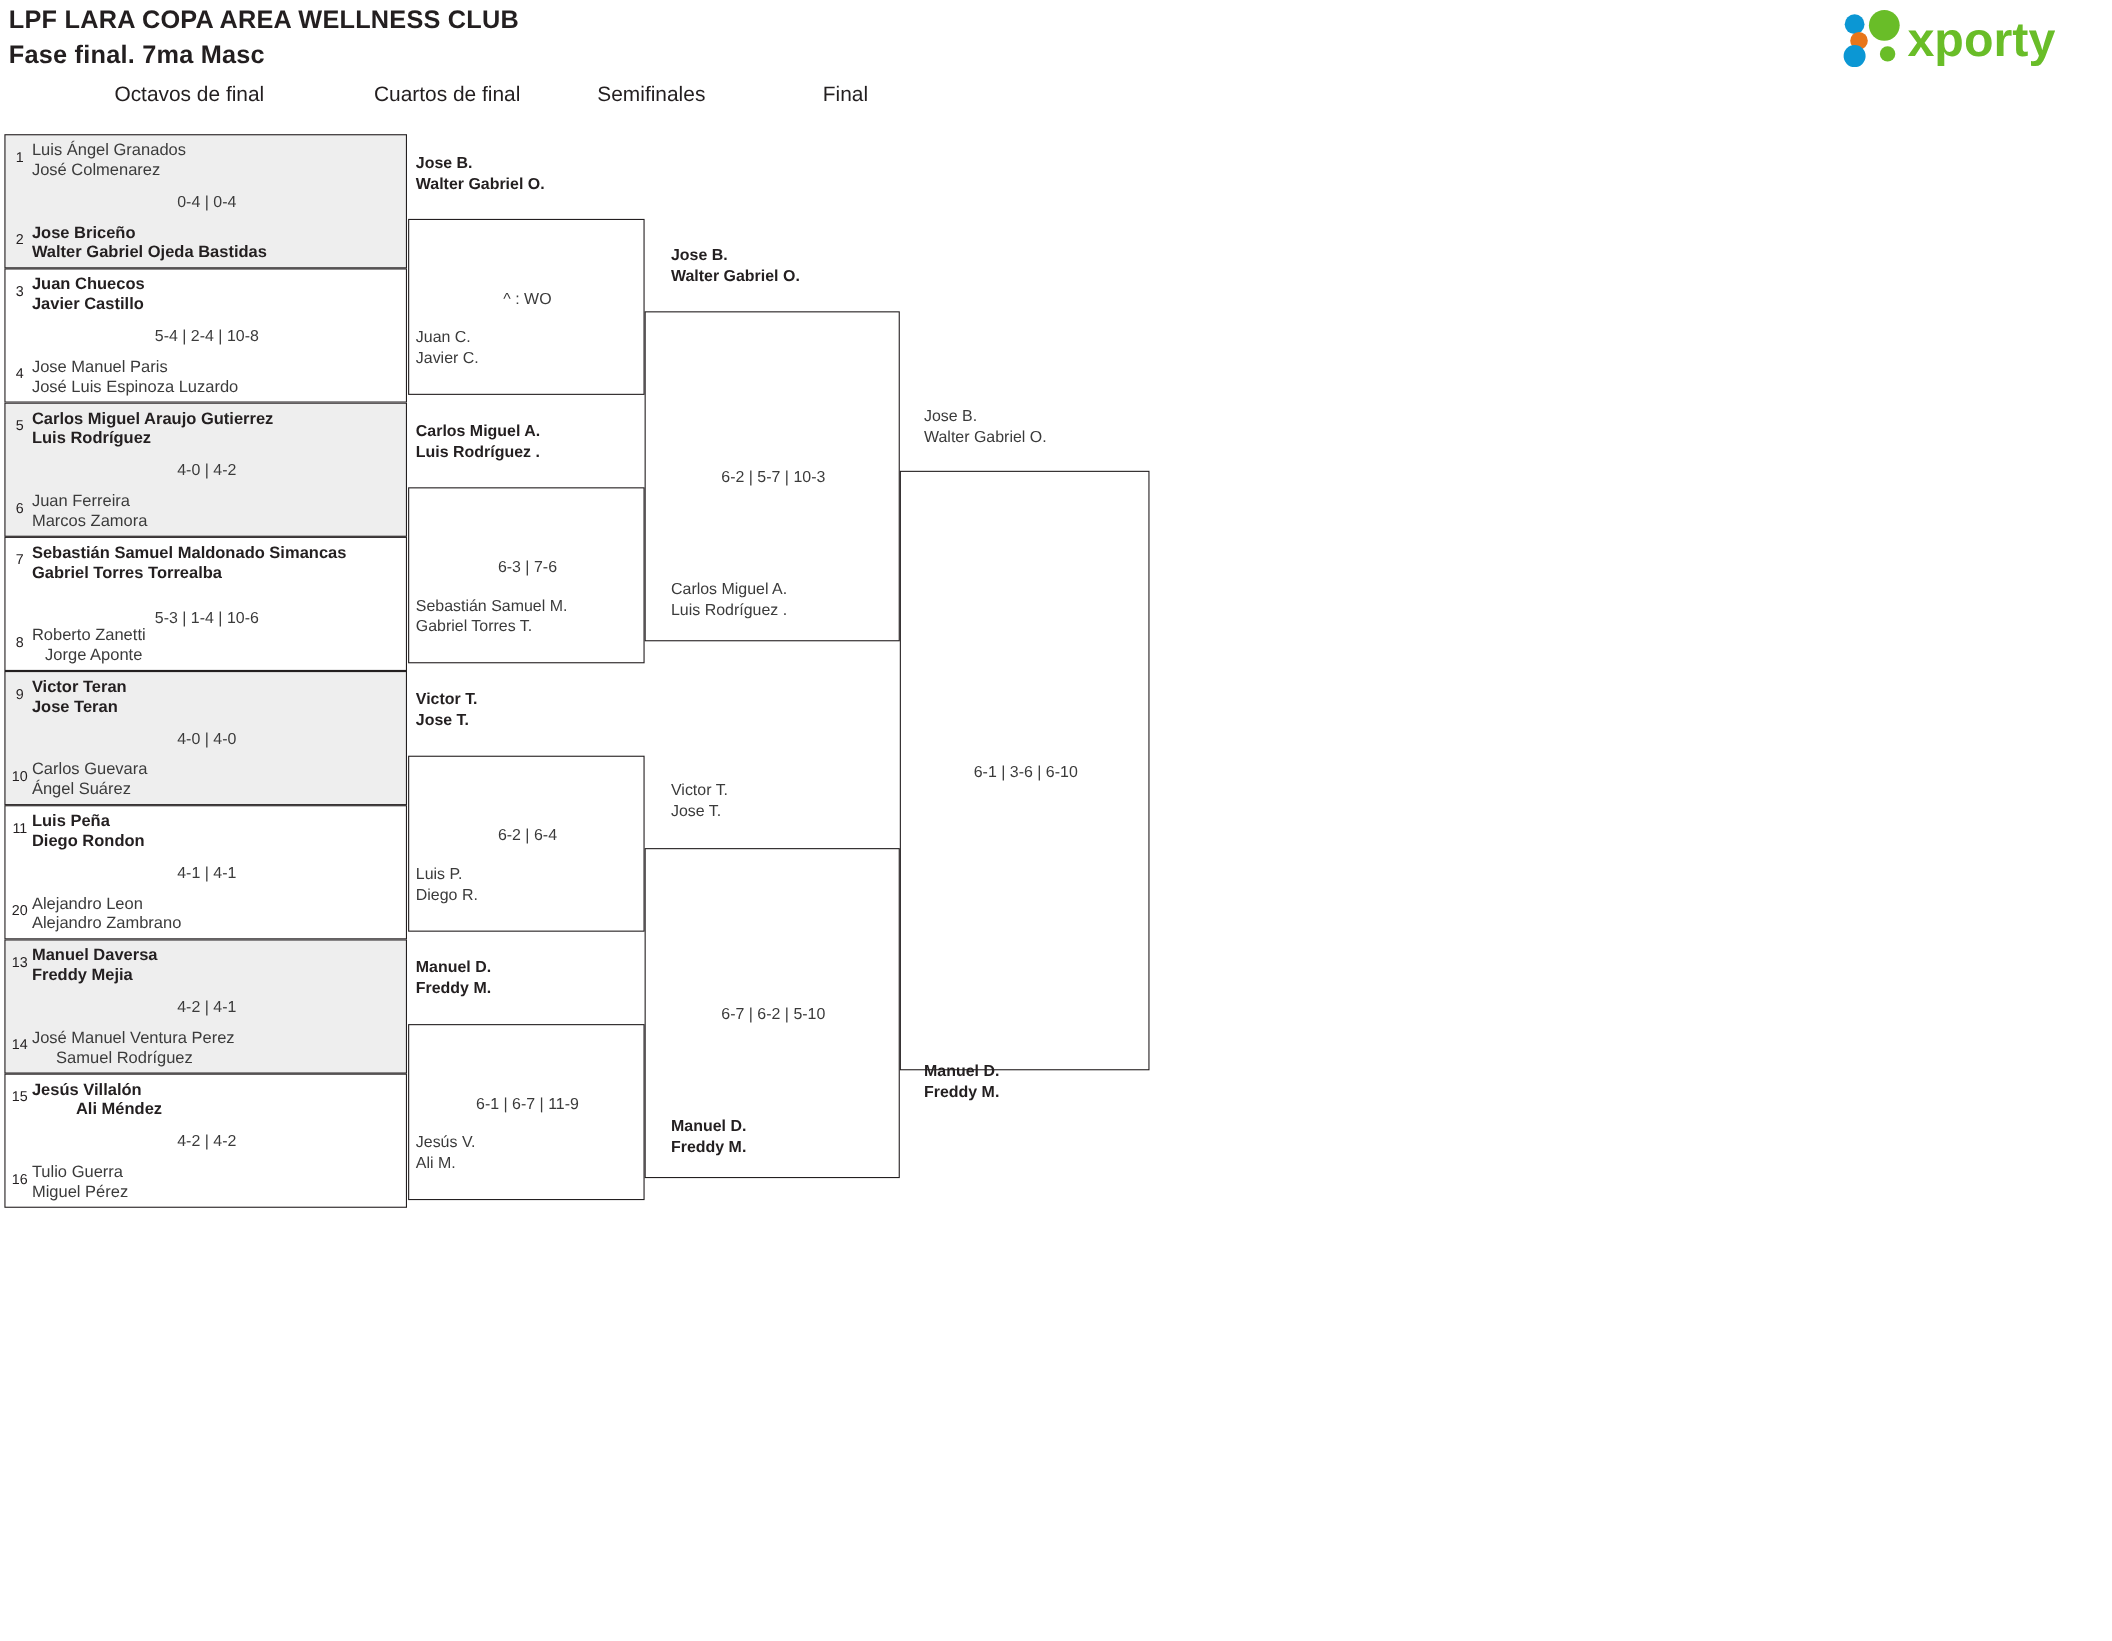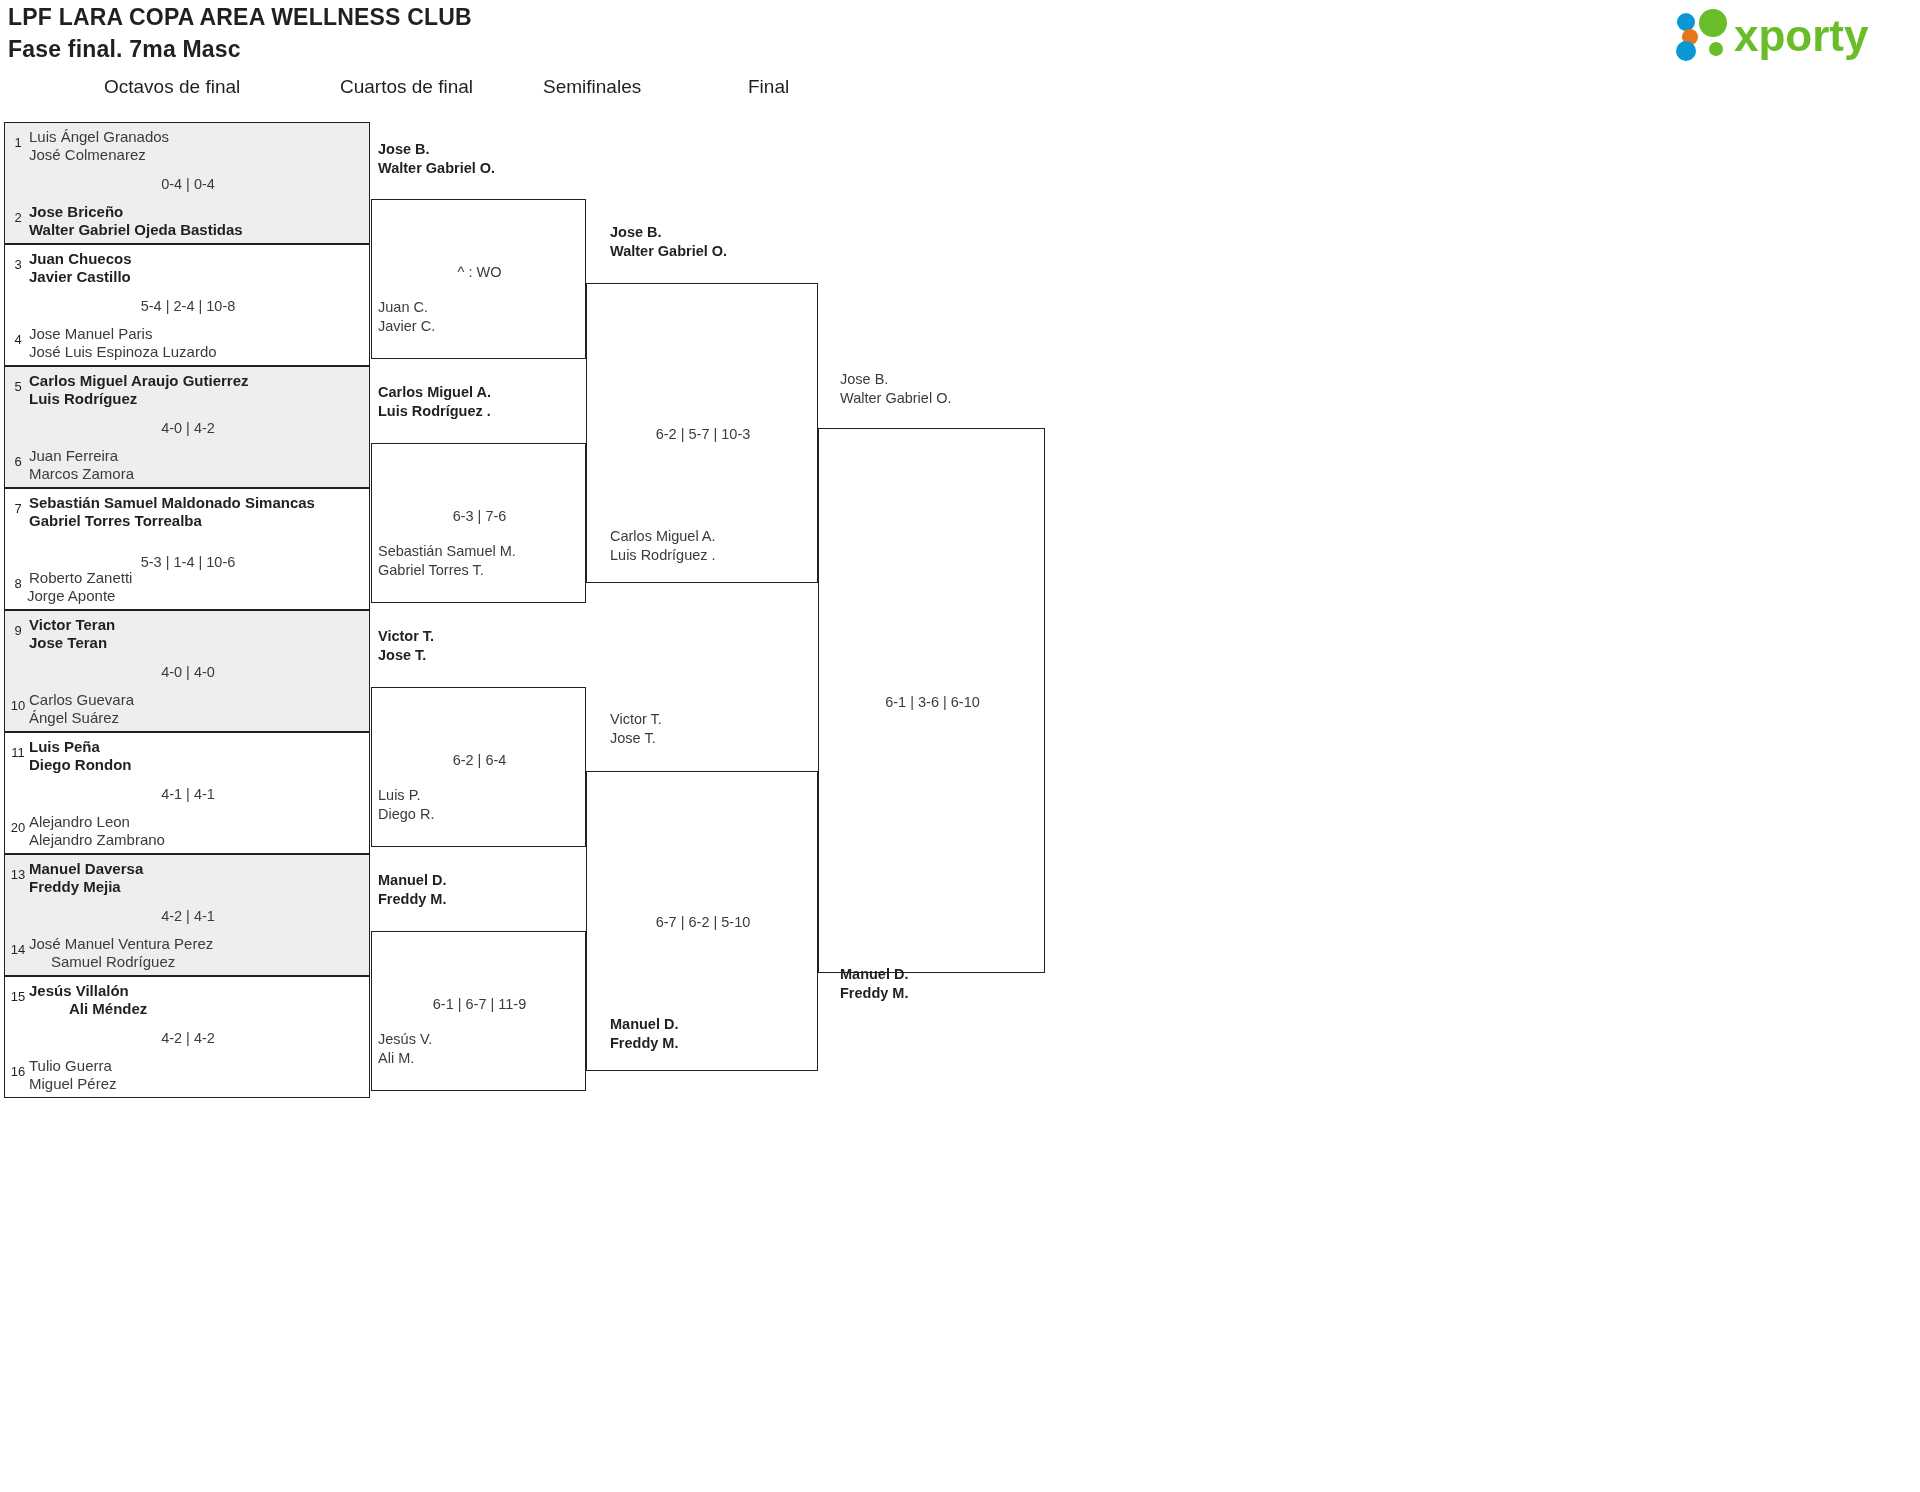--- a/index.html
+++ b/index.html
@@ -112,21 +112,21 @@
     <div class="team r1" style="left:24px; top:97px;">Marcos Zamora</div>
   </div>
 
   <div class="mbox bordered" style="left:4px; top:488px; width:366px; height:122px;">
     <div class="seed" style="left:2px; top:12px;">7</div>
     <div class="team r1 win" style="left:24px; top:4px;">Sebastián Samuel Maldonado Simancas</div>
     <div class="team r1 win" style="left:24px; top:22px;">Gabriel Torres Torrealba</div>
     <div class="score" style="left:0; top:53px; width:366px;margin-top:12px;">5-3 | 1-4 | 10-6</div>
     <div class="seed" style="left:2px; top:87px;">8</div>
     <div class="team r1" style="left:24px; top:79px;">Roberto Zanetti</div>
-    <div class="team r1" style="left:22px; top:97px;">Jorge Aponte</div>
+    <div class="team r1" style="left:36px; top:97px;">Jorge Aponte</div>
   </div>
 
   <div class="mbox bordered shaded" style="left:4px; top:610px; width:366px; height:122px;">
     <div class="seed" style="left:2px; top:12px;">9</div>
     <div class="team r1 win" style="left:24px; top:4px;">Victor Teran</div>
     <div class="team r1 win" style="left:24px; top:22px;">Jose Teran</div>
     <div class="score" style="left:0; top:53px; width:366px;">4-0 | 4-0</div>
     <div class="seed" style="left:2px; top:87px;">10</div>
     <div class="team r1" style="left:24px; top:79px;">Carlos Guevara</div>
     <div class="team r1" style="left:24px; top:97px;">Ángel Suárez</div>

